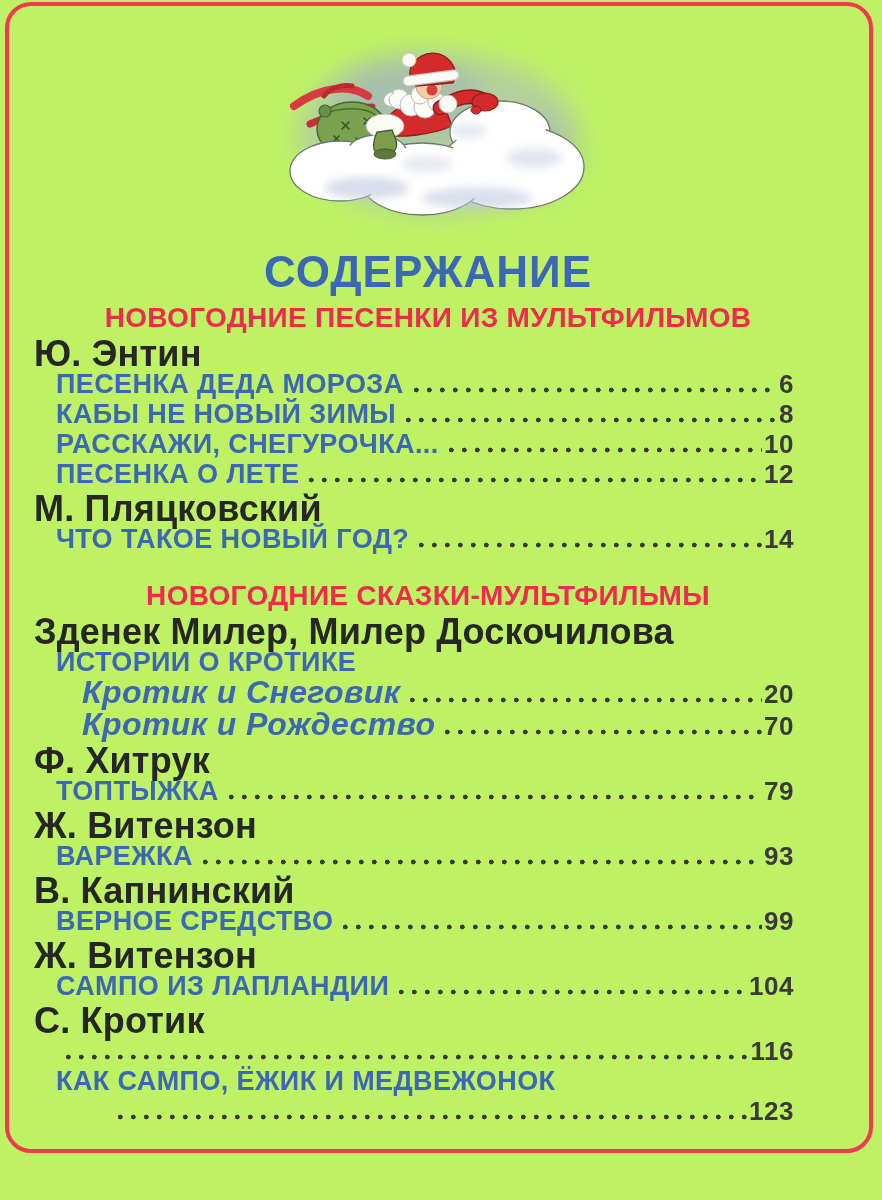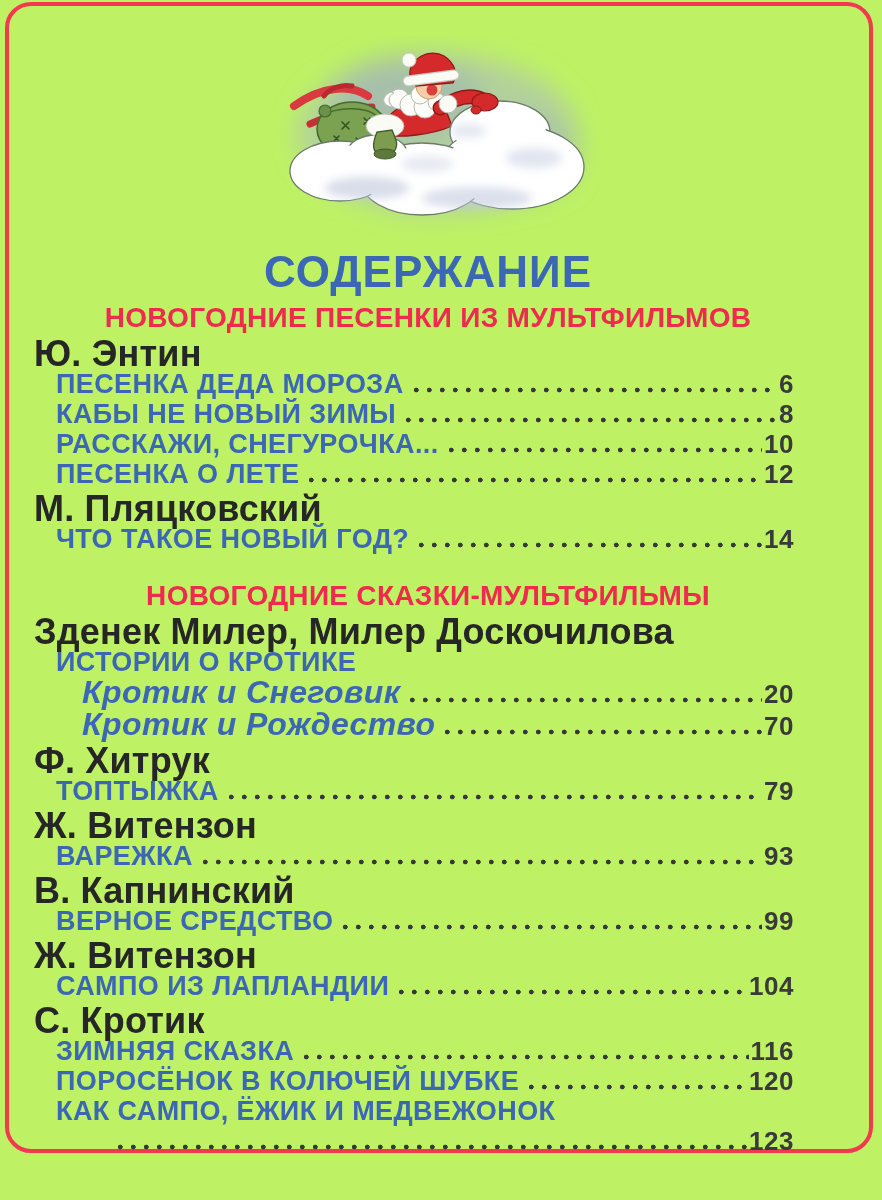--- a/index.html
+++ b/index.html
@@ -284,30 +284,24 @@
     <span class="dots"></span>
     <span class="pg">104</span>
   </div>
 </div>
   </div>
 
   <div class="group">
     <div class="author">С. Кротик</div>
     <div>
   <div class="entry ind1">
-    <span class="entry-title">ЗИМНЯЯ СКАЗКА</span>
     <span class="dots"></span>
     <span class="pg">116</span>
   </div>
 
-  <div class="entry ind1">
-    <span class="entry-title">ПОРОСЁНОК В КОЛЮЧЕЙ ШУБКЕ</span>
-    <span class="dots"></span>
-    <span class="pg">120</span>
-  </div>
 
   <div class="entry ind1">
     <span class="entry-title">КАК САМПО, ЁЖИК И МЕДВЕЖОНОК</span>
 
   </div>
 
   <div class="entry ind3">
     <span class="dots"></span>
     <span class="pg">123</span>
   </div>

